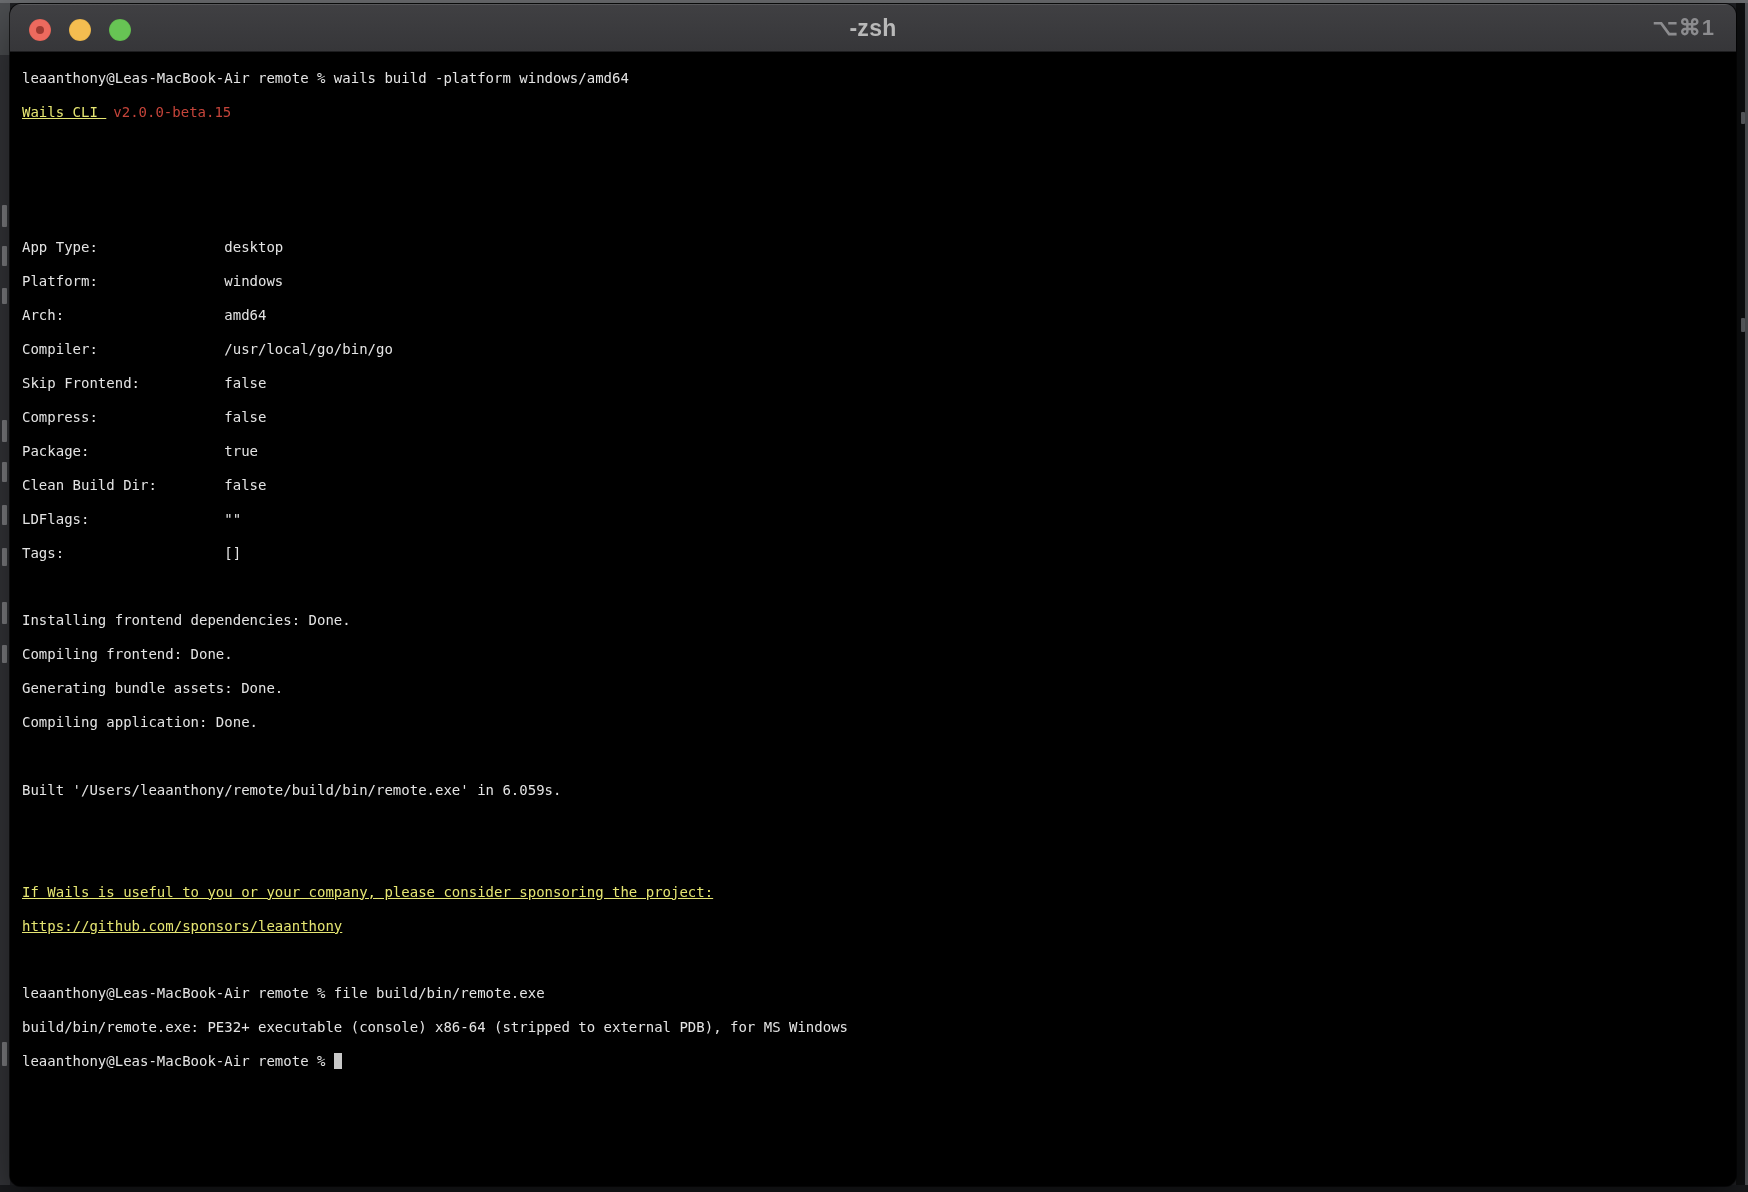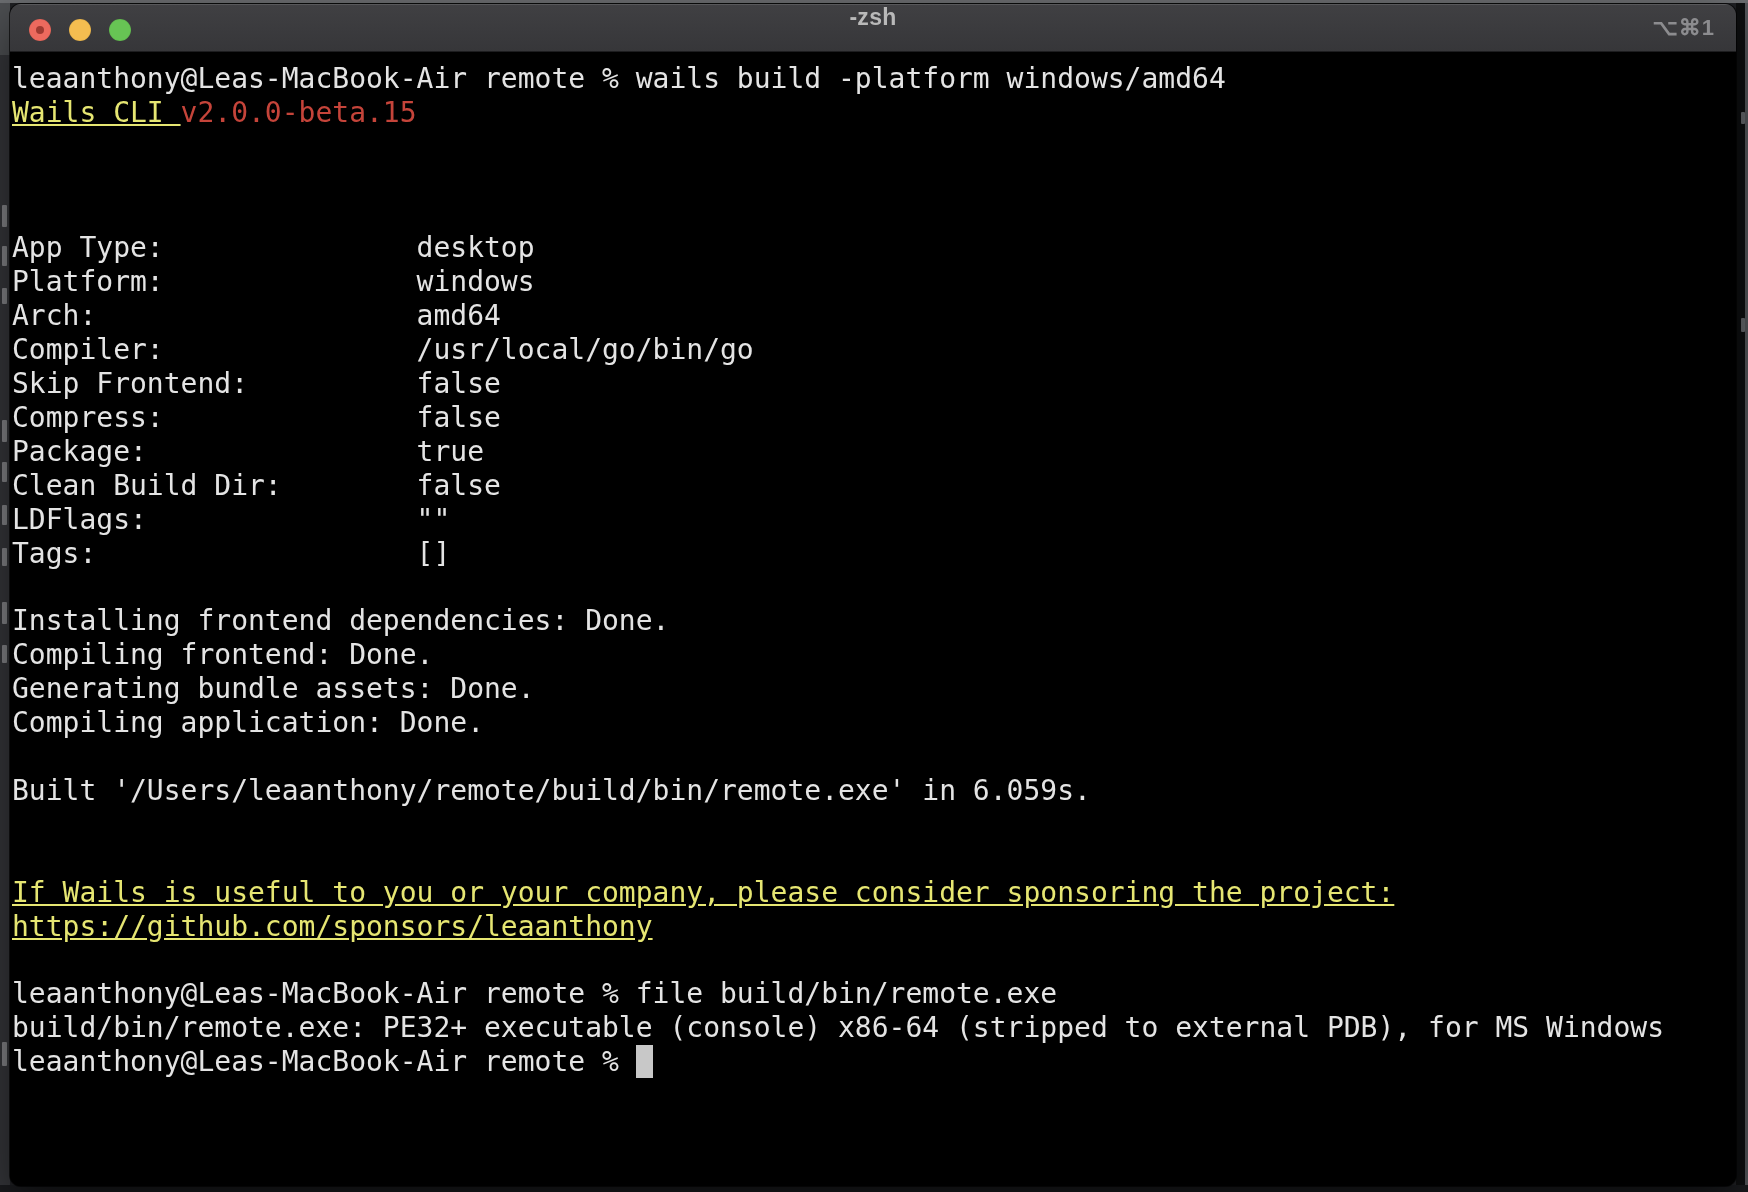--- a/index.html
+++ b/index.html
@@ -51,21 +51,21 @@
     border-radius: 11px;
     overflow: hidden;
     background: var(--terminal-bg, #000);
     box-shadow: 0 0 0 1px rgba(0,0,0,.65), 0 18px 50px rgba(0,0,0,.55);
   }
   .titlebar {
     position: relative;
     height: 48px;
     background: linear-gradient(rgba(255,255,255,.035), rgba(0,0,0,.05)), var(--titlebar-bg, #39393c);
     box-shadow: inset 0 1px 0 rgba(255,255,255,.13), inset 0 -1px 0 rgba(0,0,0,.45);
-    display: flex; align-items: flex-start; justify-content: center;
+    display: flex; align-items: center; justify-content: center;
   }
   .traffic { position: absolute; left: 19px; top: 15px; display: flex; gap: 18px; }
   .tl { width: 22px; height: 22px; border-radius: 50%; position: relative; box-shadow: inset 0 0 1px rgba(0,0,0,.3); }
   .tl.close { background: var(--traffic-red, #ed6a5e); }
   .tl.min   { background: var(--traffic-yellow, #f4bd50); }
   .tl.max   { background: var(--traffic-green, #67c454); }
   .tl .dot {
     position: absolute; left: 7px; top: 7px; width: 8px; height: 8px;
     border-radius: 50%; background: var(--traffic-red-dot, #a03a31);
   }
@@ -78,32 +78,32 @@
     position: absolute; right: 21px; top: 11px;
     font-size: 22px; font-weight: bold;
     color: var(--shortcut-text, #8c8c8f);
     letter-spacing: 1px;
   }
 
   
   .screen {
     position: absolute; top: 48px; left: 0; right: 0; bottom: 0;
     background: var(--terminal-bg, #000);
-    padding: 10px 0 0 2px;
+    padding: 10px 0 0 12px;
     font-family: "DejaVu Sans Mono", "Liberation Mono", monospace;
-    font-size: 28px;
+    font-size: 14px;
     line-height: 33.9px;
     color: var(--terminal-fg, #e4e4e4);
     white-space: pre;
     cursor: text;
   }
   .tline { min-height: 33.9px; }
   .seg.fg     { color: var(--terminal-fg, #e4e4e4); }
   .seg.yellow { color: var(--ansi-yellow, #e6e672); text-decoration: underline; }
-  .seg.red    { color: var(--ansi-red, #c5443a); }
+  .seg.red    { color: var(--ansi-red, #c5443a); margin-left: 7px; }
   .seg.cursor { background: var(--cursor, #c8c8c8); color: transparent; }
 </style>
 </head>
 <body>
 
 <div class="bg-left-strip">
   <div class="titlebar-frag"></div>
   <div class="frag" style="top:205px;height:22px"></div>
   <div class="frag" style="top:246px;height:20px"></div>
   <div class="frag" style="top:288px;height:16px"></div>

